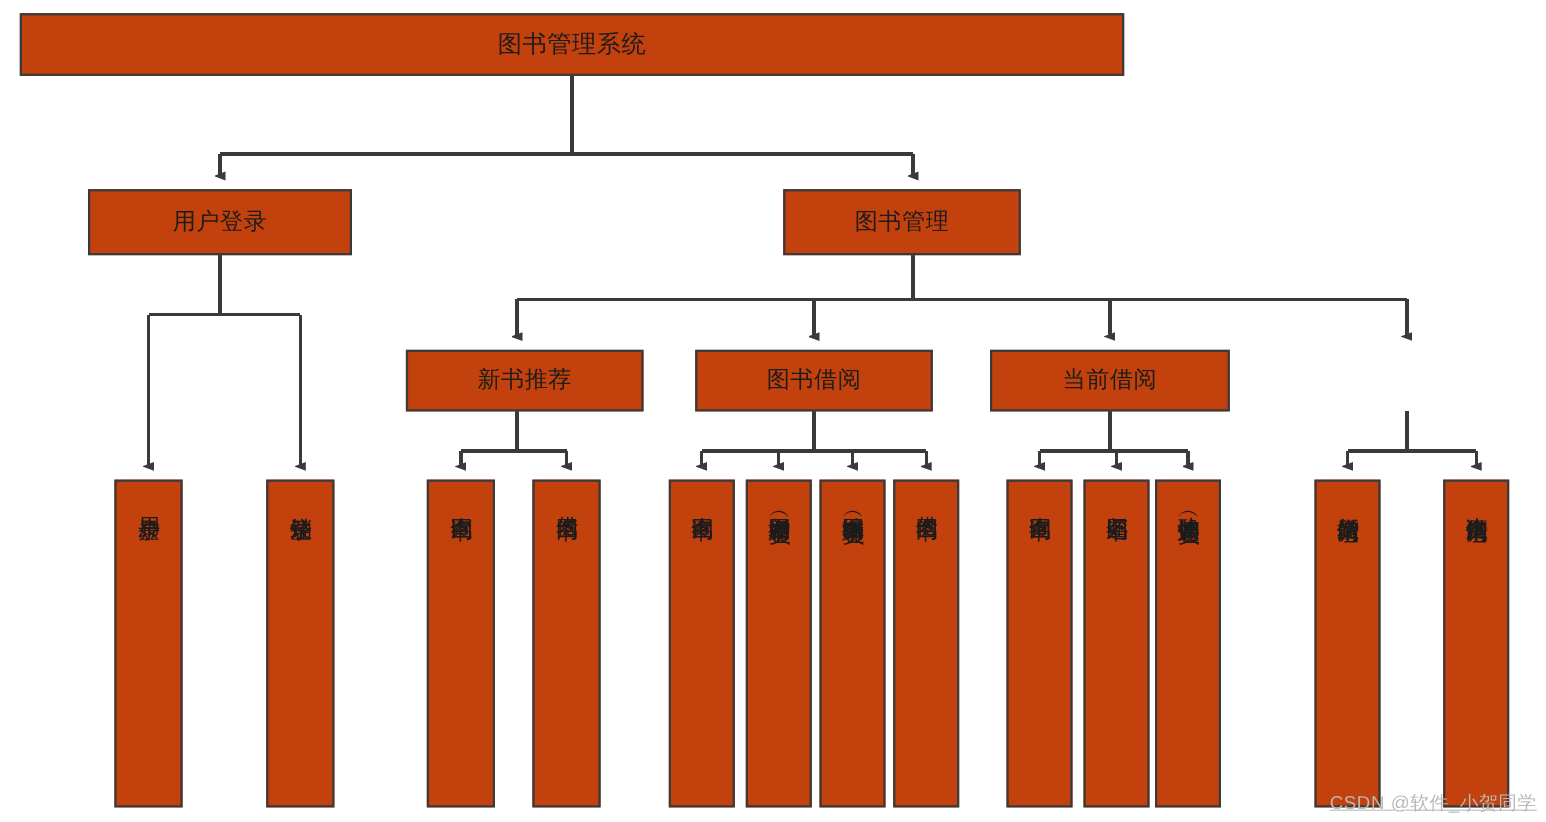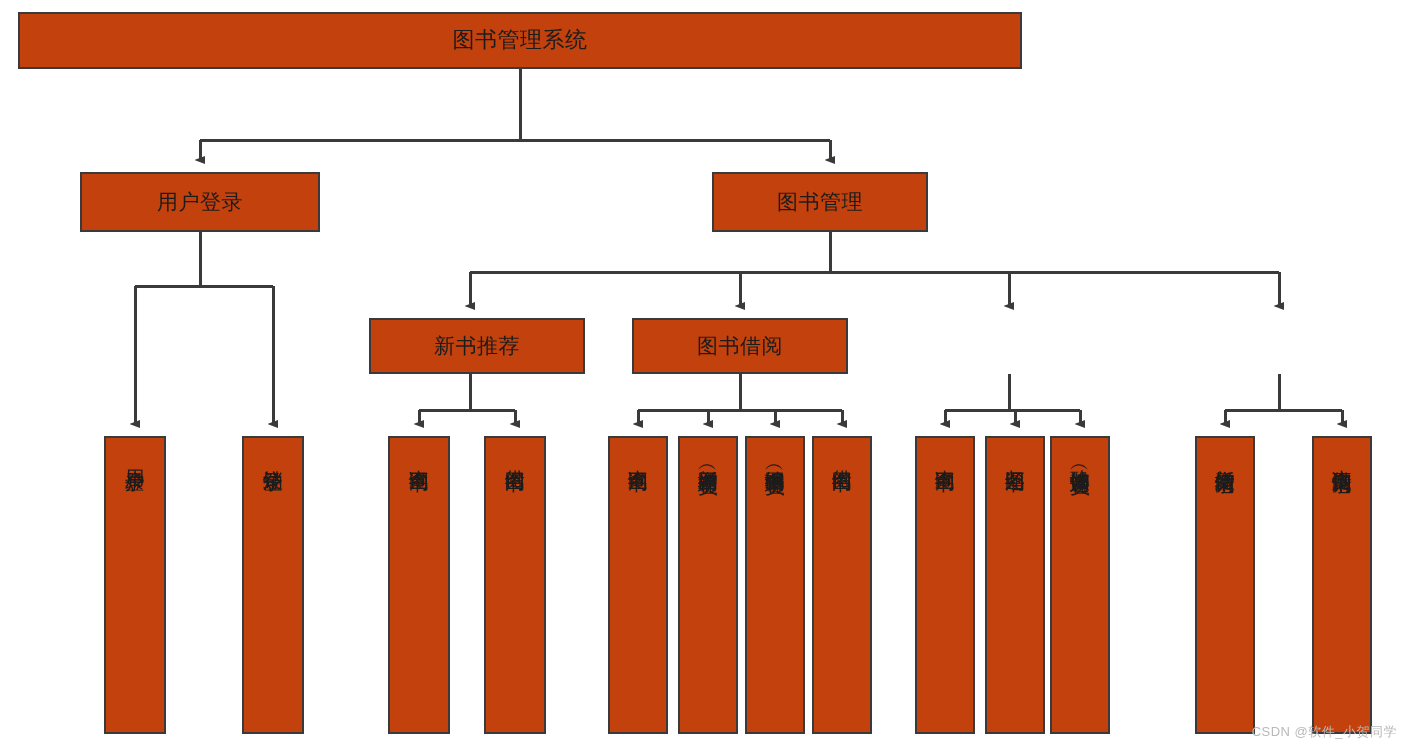--- a/index.html
+++ b/index.html
@@ -60,25 +60,26 @@
     white-space: nowrap;
     display: block;
   }
   .label {
     display: block;
   }
   #watermark {
     position: absolute;
     right: 8px;
     bottom: 6px;
-    font-size: 13px;
+    font-size: 17px;
     color: #b9b9b9;
     letter-spacing: 0.5px;
     z-index: 5;
     white-space: nowrap;
+    text-decoration: underline;
   }
 </style>
 </head>
 <body>
 
 <div id="canvas" style="background: rgb(255, 255, 255);">
 
   <svg id="edges" viewBox="0 0 1405 747" xmlns="http://www.w3.org/2000/svg">
     <defs>
       <marker id="arrow" markerWidth="10" markerHeight="10" refX="5" refY="5" orient="auto" markerUnits="userSpaceOnUse">
@@ -139,20 +140,23 @@
   <div class="node node-h" style="left: 712px; top: 172px; width: 216px; height: 60px; border-color: rgb(58, 58, 58); color: rgb(28, 28, 28);">
     <span class="label">图书管理</span>
   </div>
 
   <div class="node node-h" style="left: 369px; top: 318px; width: 216px; height: 56px; border-color: rgb(58, 58, 58); color: rgb(28, 28, 28);">
     <span class="label">新书推荐</span>
   </div>
   <div class="node node-h" style="left: 632px; top: 318px; width: 216px; height: 56px; border-color: rgb(58, 58, 58); color: rgb(28, 28, 28);">
     <span class="label">图书借阅</span>
   </div>
+  <div class="node node-h" style="left: 900px; top: 318px; width: 218px; height: 56px; border-color: rgb(58, 58, 58); color: rgb(28, 28, 28);">
+    <span class="label">当前借阅</span>
+  </div>
 
   <div class="node node-leaf" style="left: 104px; top: 436px; width: 62px; height: 298px; border-color: rgb(58, 58, 58); color: rgb(28, 28, 28);">
     <span class="vtext">用户登录</span>
   </div>
   <div class="node node-leaf" style="left: 242px; top: 436px; width: 62px; height: 298px; border-color: rgb(58, 58, 58); color: rgb(28, 28, 28);">
     <span class="vtext">注销登录</span>
   </div>
   <div class="node node-leaf" style="left: 388px; top: 436px; width: 62px; height: 298px; border-color: rgb(58, 58, 58); color: rgb(28, 28, 28);">
     <span class="vtext">查询图书</span>
   </div>

